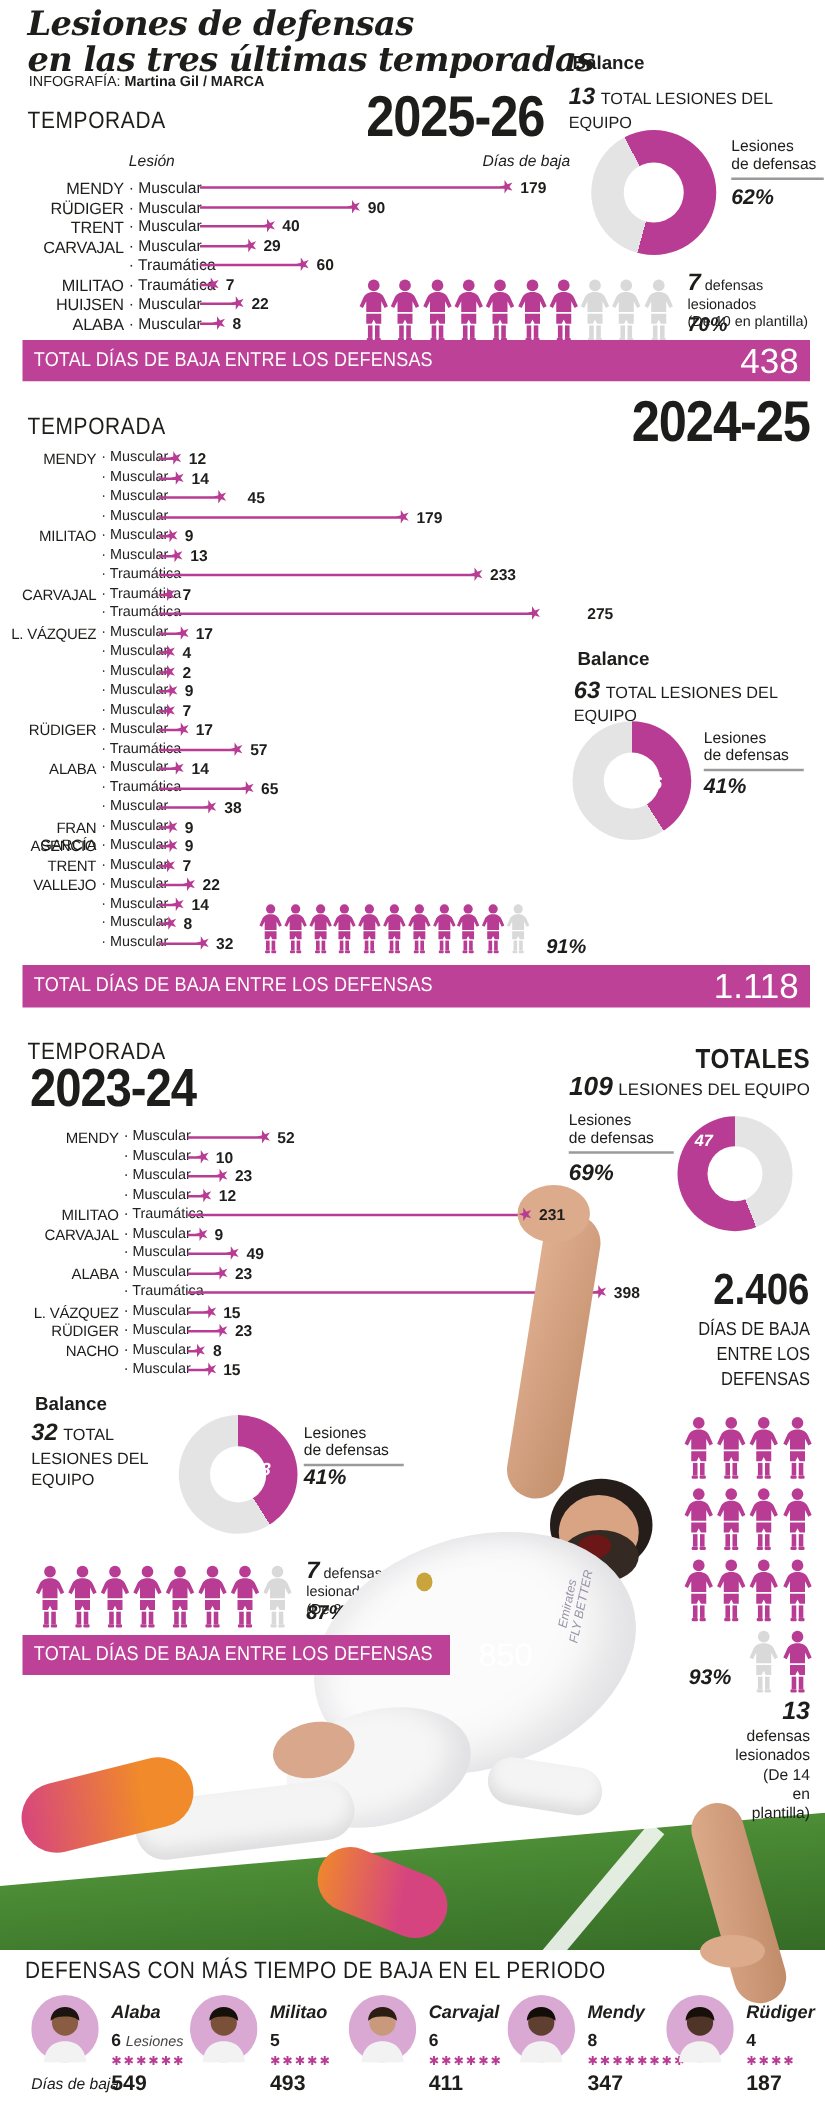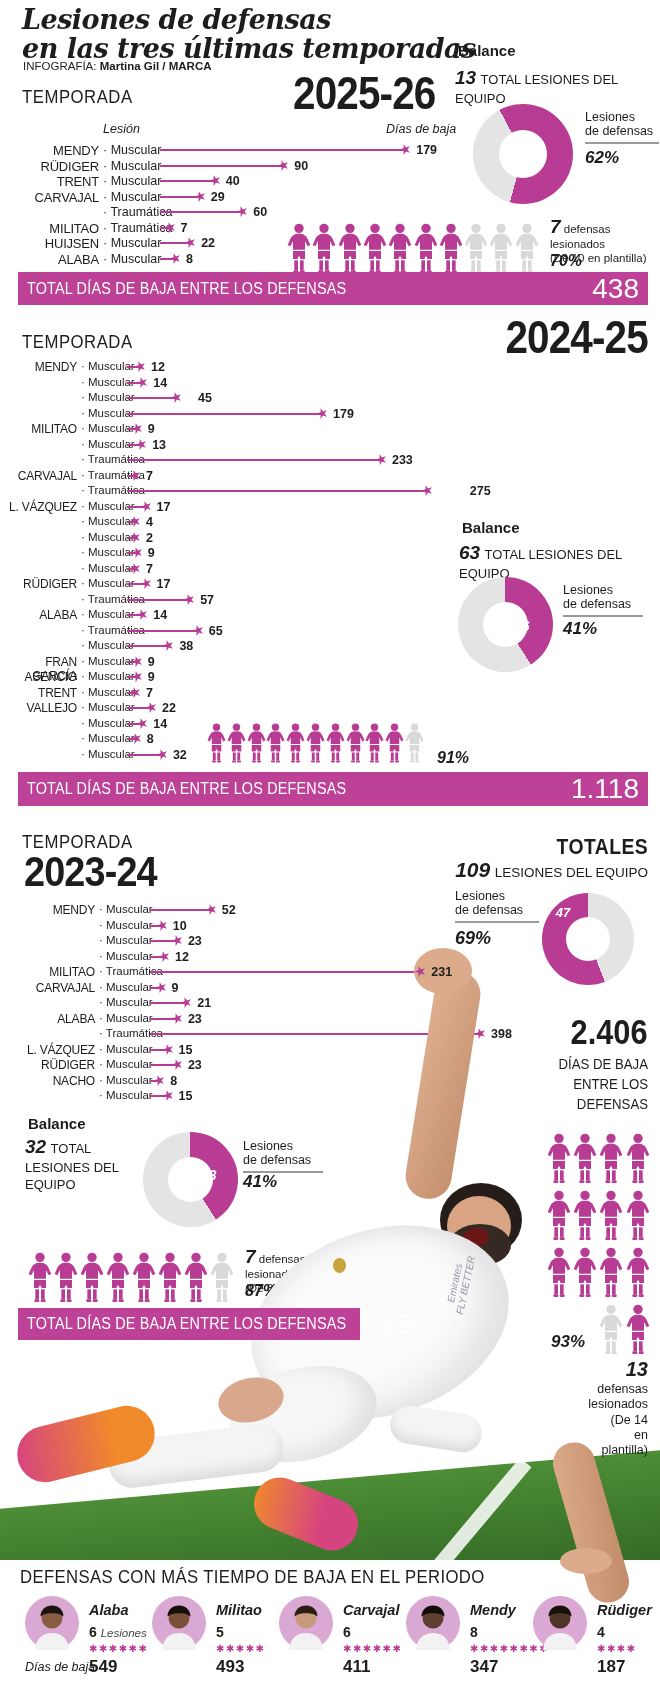--- a/index.html
+++ b/index.html
@@ -519,21 +519,21 @@
     <div class="mstar" style="left: 414.27px; top: 964px;">★</div>
     <div class="rowval" style="left: 431.27px; top: 965px;">231</div>
     <div class="rowname" style="left: 0px; top: 980.5px; width: 95px; font-size: 12px;">CARVAJAL</div>
     <div class="rowtype" style="left: 99px; top: 980.5px; font-size: 11.5px;">· Muscular</div>
     <div class="rowline" style="left: 150px; top: 986.5px; width: 10.53px;"></div>
     <div class="mstar" style="left: 154.53px; top: 979.5px;">★</div>
     <div class="rowval" style="left: 171.53px; top: 980.5px;">9</div>
     <div class="rowtype" style="left: 99px; top: 996px; font-size: 11.5px;">· Muscular</div>
     <div class="rowline" style="left: 150px; top: 1002px; width: 36.27px;"></div>
     <div class="mstar" style="left: 180.27px; top: 995px;">★</div>
-    <div class="rowval" style="left: 197.27px; top: 996px;">21</div>
+    <div class="rowval" style="left: 197.27px; top: 996px;">49</div>
     <div class="rowname" style="left: 0px; top: 1011.5px; width: 95px; font-size: 12px;">ALABA</div>
     <div class="rowtype" style="left: 99px; top: 1011.5px; font-size: 11.5px;">· Muscular</div>
     <div class="rowline" style="left: 150px; top: 1017.5px; width: 26.91px;"></div>
     <div class="mstar" style="left: 170.91px; top: 1010.5px;">★</div>
     <div class="rowval" style="left: 187.91px; top: 1011.5px;">23</div>
     <div class="rowtype" style="left: 99px; top: 1027px; font-size: 11.5px;">· Traumática</div>
     <div class="rowline" style="left: 150px; top: 1033px; width: 330px;"></div>
     <div class="mstar" style="left: 474px; top: 1026px;">★</div>
     <div class="rowval" style="left: 491px; top: 1027px;">398</div>
     <div class="rowname" style="left: 0px; top: 1042.5px; width: 95px; font-size: 12px;">L. VÁZQUEZ</div>

